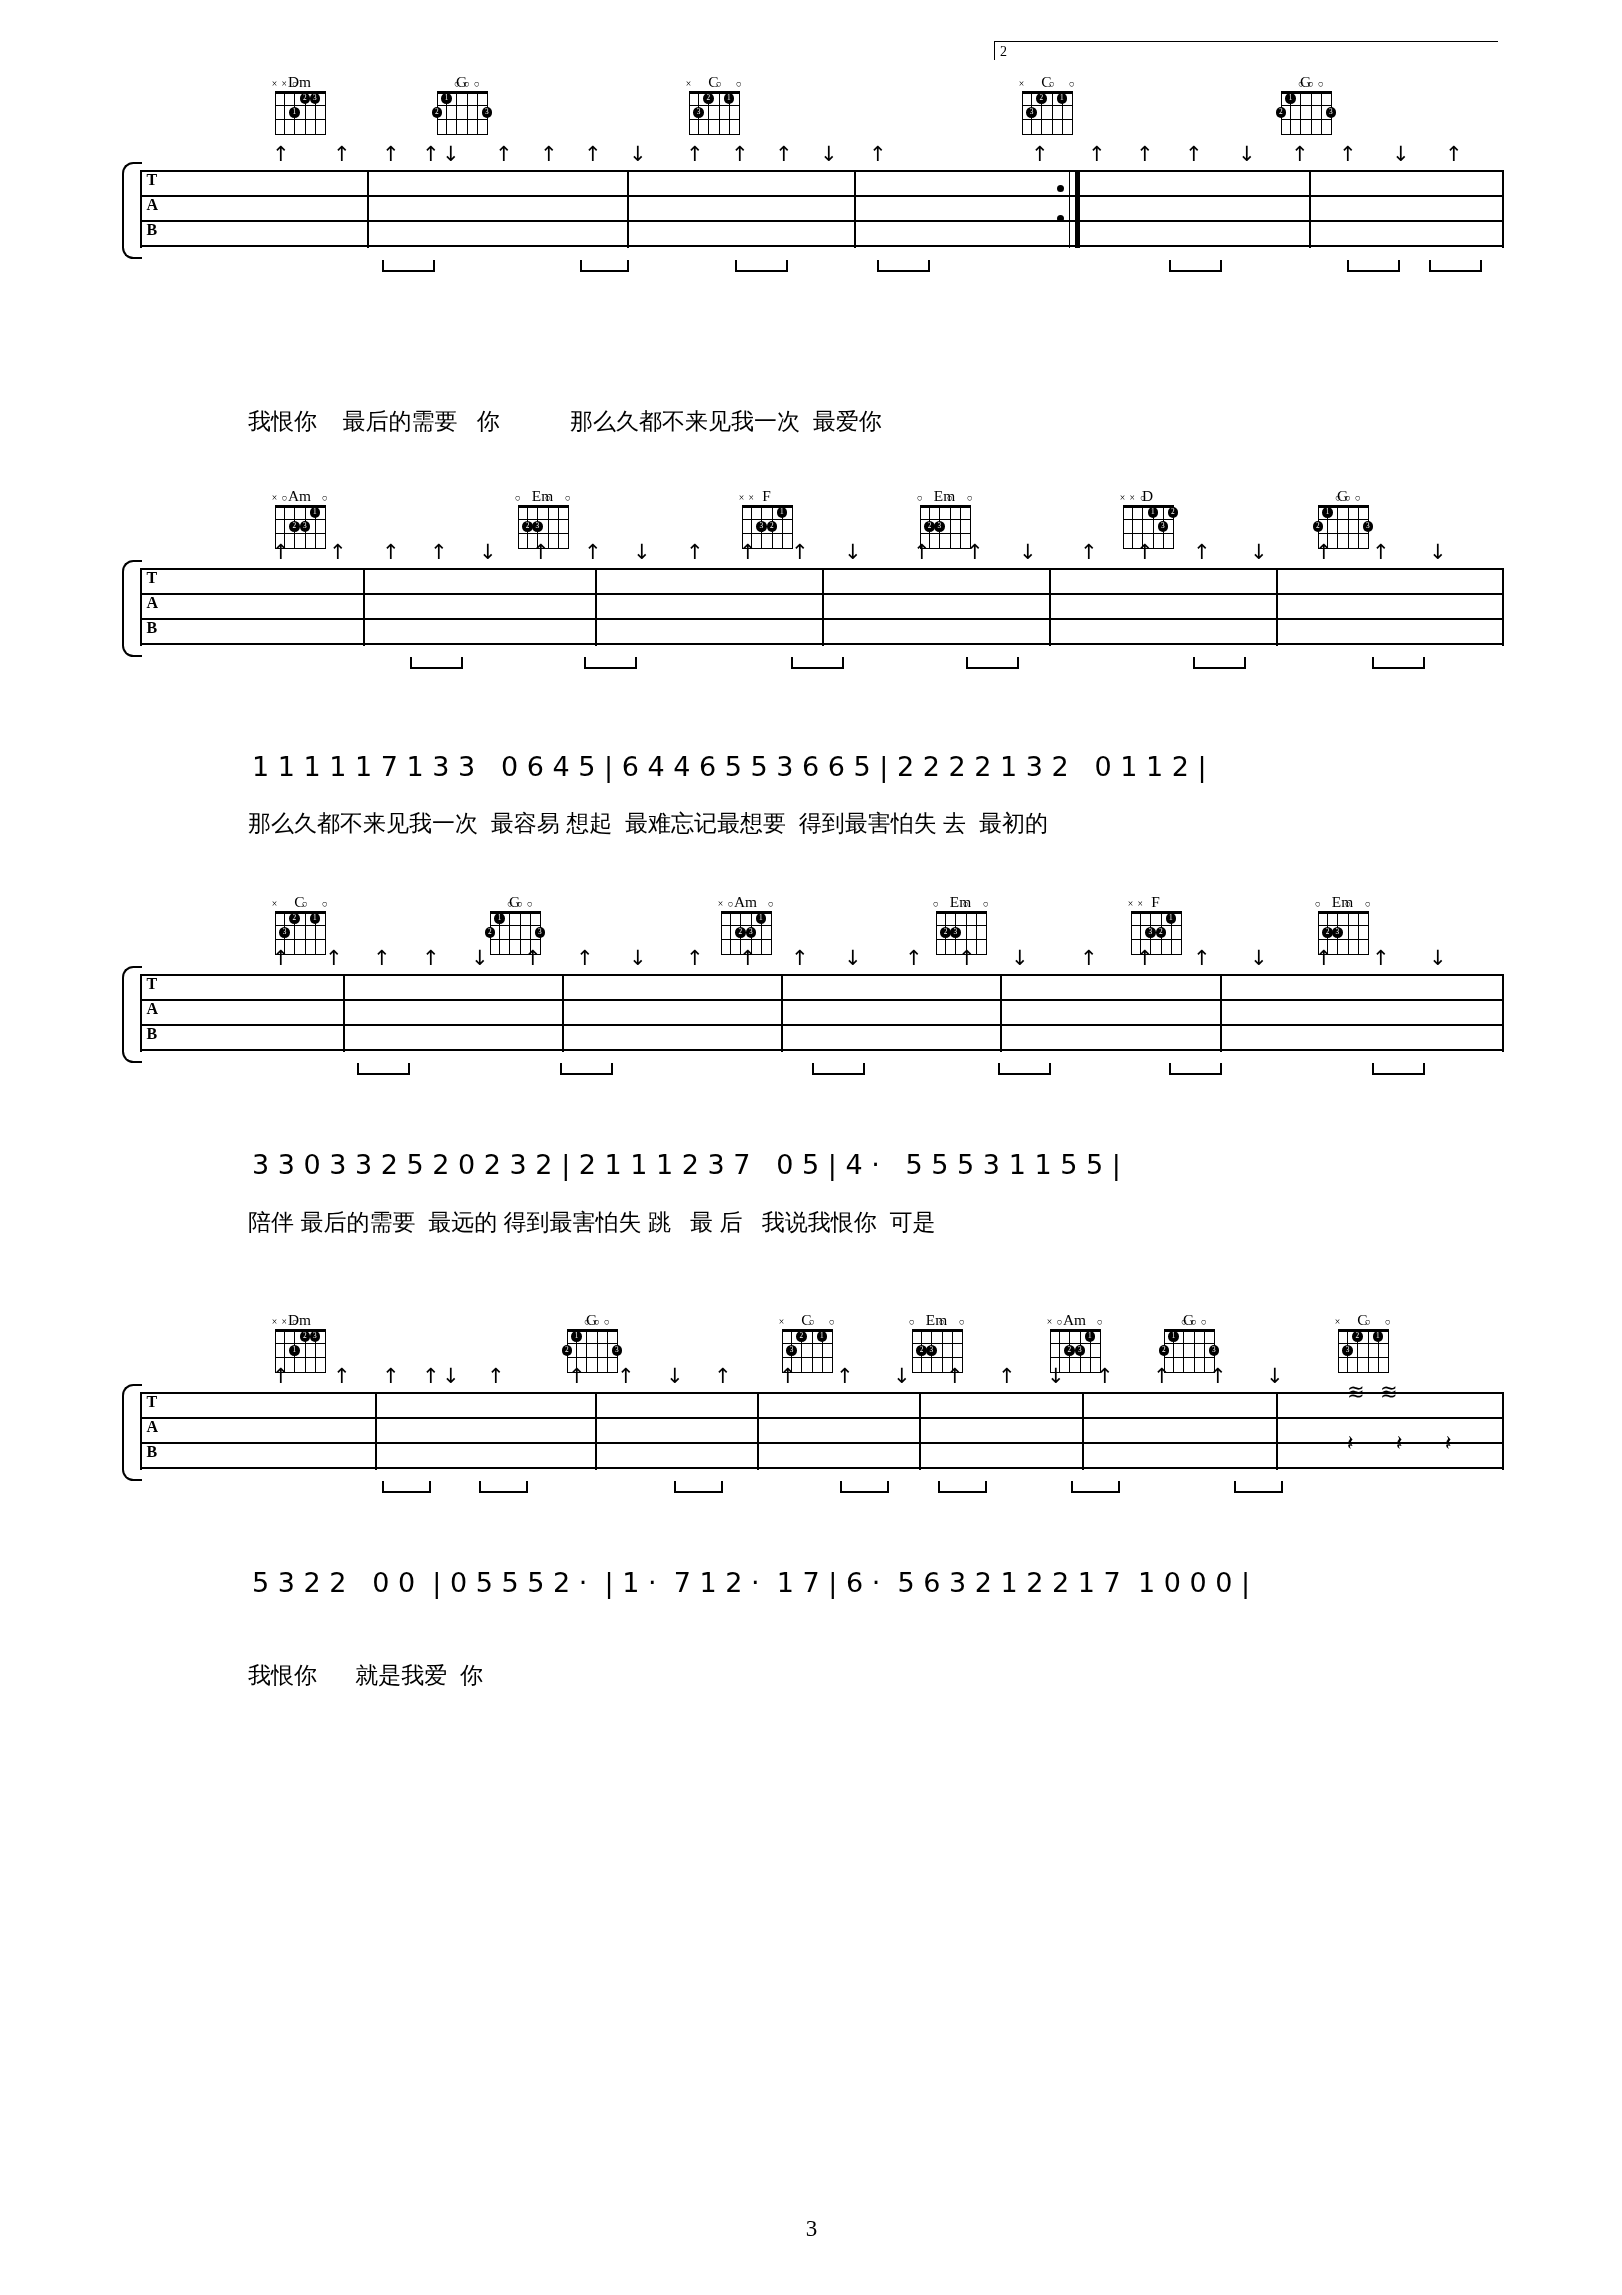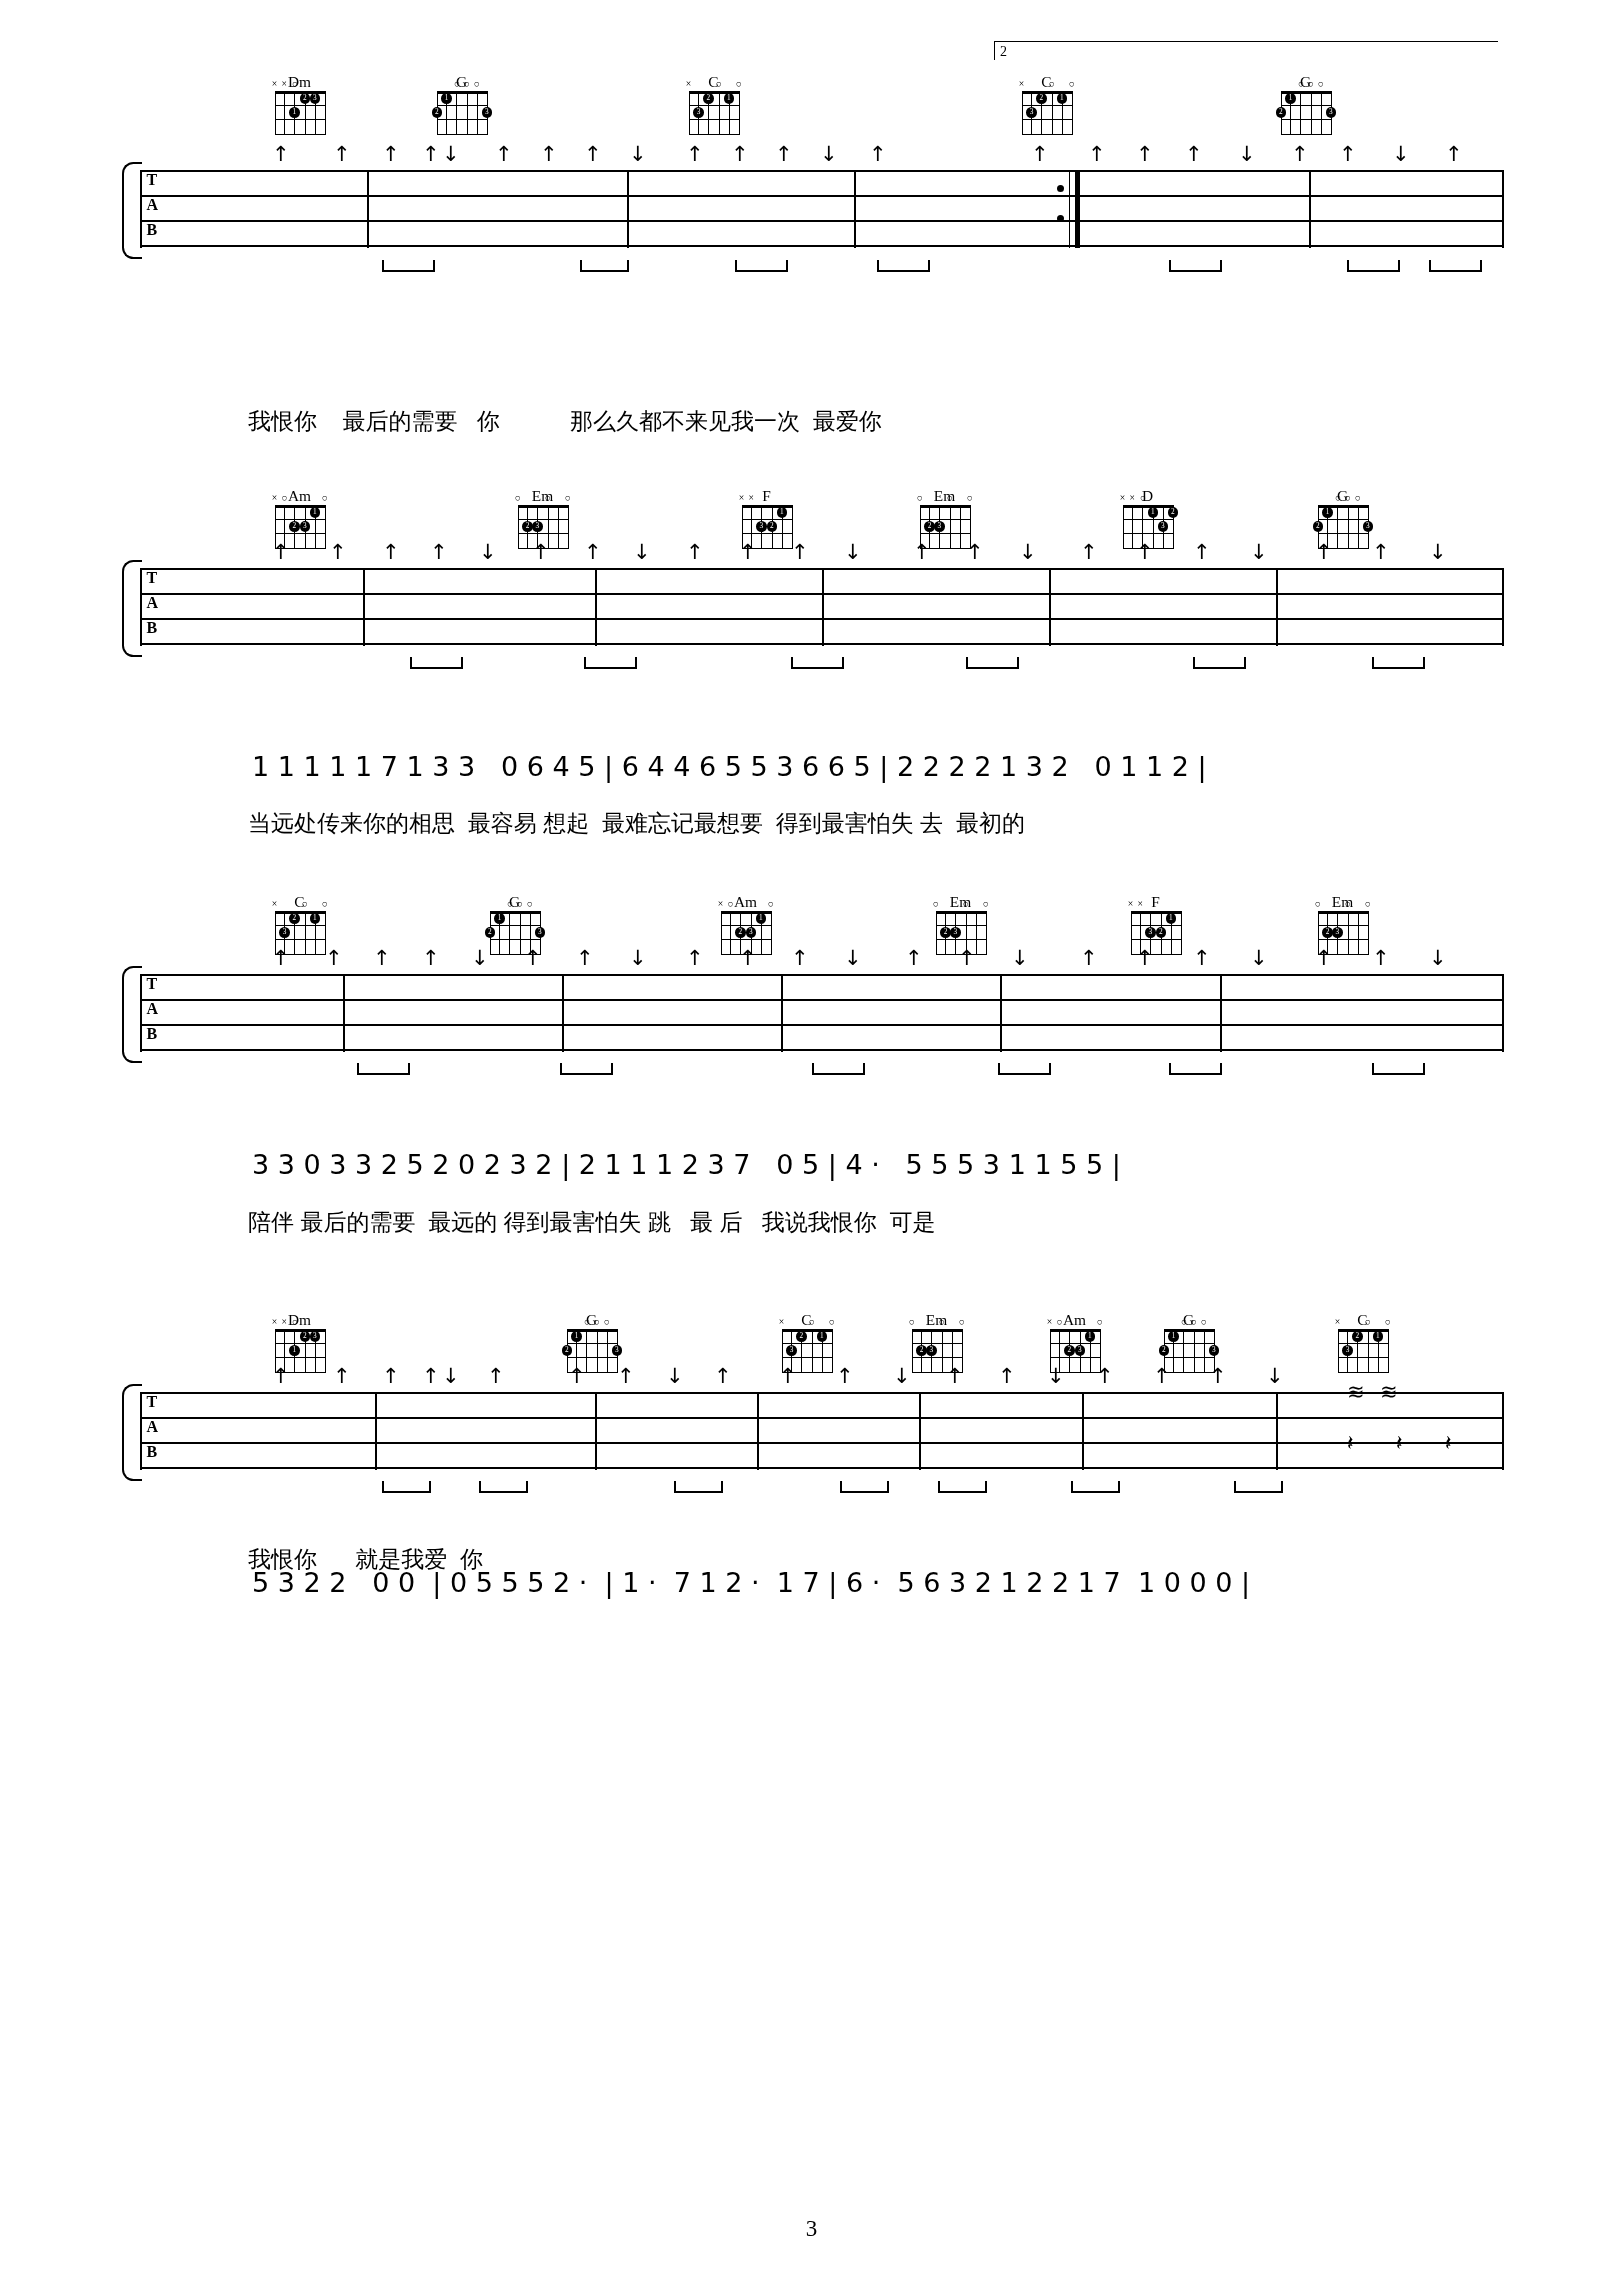--- a/index.html
+++ b/index.html
@@ -404,21 +404,21 @@
   <div>
     <div class="beam" style="left:410px;top:657px;width:49px;"></div>
     <div class="beam" style="left:584px;top:657px;width:49px;"></div>
     <div class="beam" style="left:791px;top:657px;width:49px;"></div>
     <div class="beam" style="left:966px;top:657px;width:49px;"></div>
     <div class="beam" style="left:1193px;top:657px;width:49px;"></div>
     <div class="beam" style="left:1372px;top:657px;width:49px;"></div>
   </div>
 
   <div class="numrow" style="left:252px;top:751px;">1 1 1 1 1 7 1 3 3   0 6 4 5 | 6 4 4 6 5 5 3 6 6 5 | 2 2 2 2 1 3 2   0 1 1 2 |</div>
-  <div class="lyrics" style="left:248px;top:808px;">当远处传来你的相思  最容易 想起  最难忘记最想要  得到最害怕失 去  最初的</div>
+  <div class="lyrics" style="left:248px;top:808px;">那么久都不来见我一次  最容易 想起  最难忘记最想要  得到最害怕失 去  最初的</div>
 
   <div class="system" style="top:966px;height:93px;">
     <div class="brace" style="height:93px;"></div>
     <div class="staff" style="top:8px;">
       <div class="ln l0"></div>
         <div class="ln l1"></div>
         <div class="ln l2"></div>
         <div class="ln l3"></div>
       <div class="tabmark">
           <div>T</div>
@@ -798,18 +798,18 @@
     <div class="beam" style="left:1071px;top:1481px;width:45px;"></div>
     <div class="beam" style="left:1234px;top:1481px;width:45px;"></div>
   </div>
   <div>
     <div class="arrow" style="left:1347px;top:1433px;">𝄽</div>
     <div class="arrow" style="left:1396px;top:1433px;">𝄽</div>
     <div class="arrow" style="left:1445px;top:1433px;">𝄽</div>
   </div>
 
   <div class="numrow" style="left:252px;top:1567px;">5 3 2 2   0 0  | 0 5 5 5 2 ·  | 1 ·  7 1 2 ·  1 7 | 6 ·  5 6 3 2 1 2 2 1 7  1 0 0 0 |</div>
-  <div class="lyrics" style="left:248px;top:1544px;">我恨你      就是我爱  你</div>
+  <div class="lyrics" style="left:248px;top:1660px;">我恨你      就是我爱  你</div>
 
   <div class="pagenum" style="top:2216px;">3</div>
 
 </div>
 
 
 </body></html>

